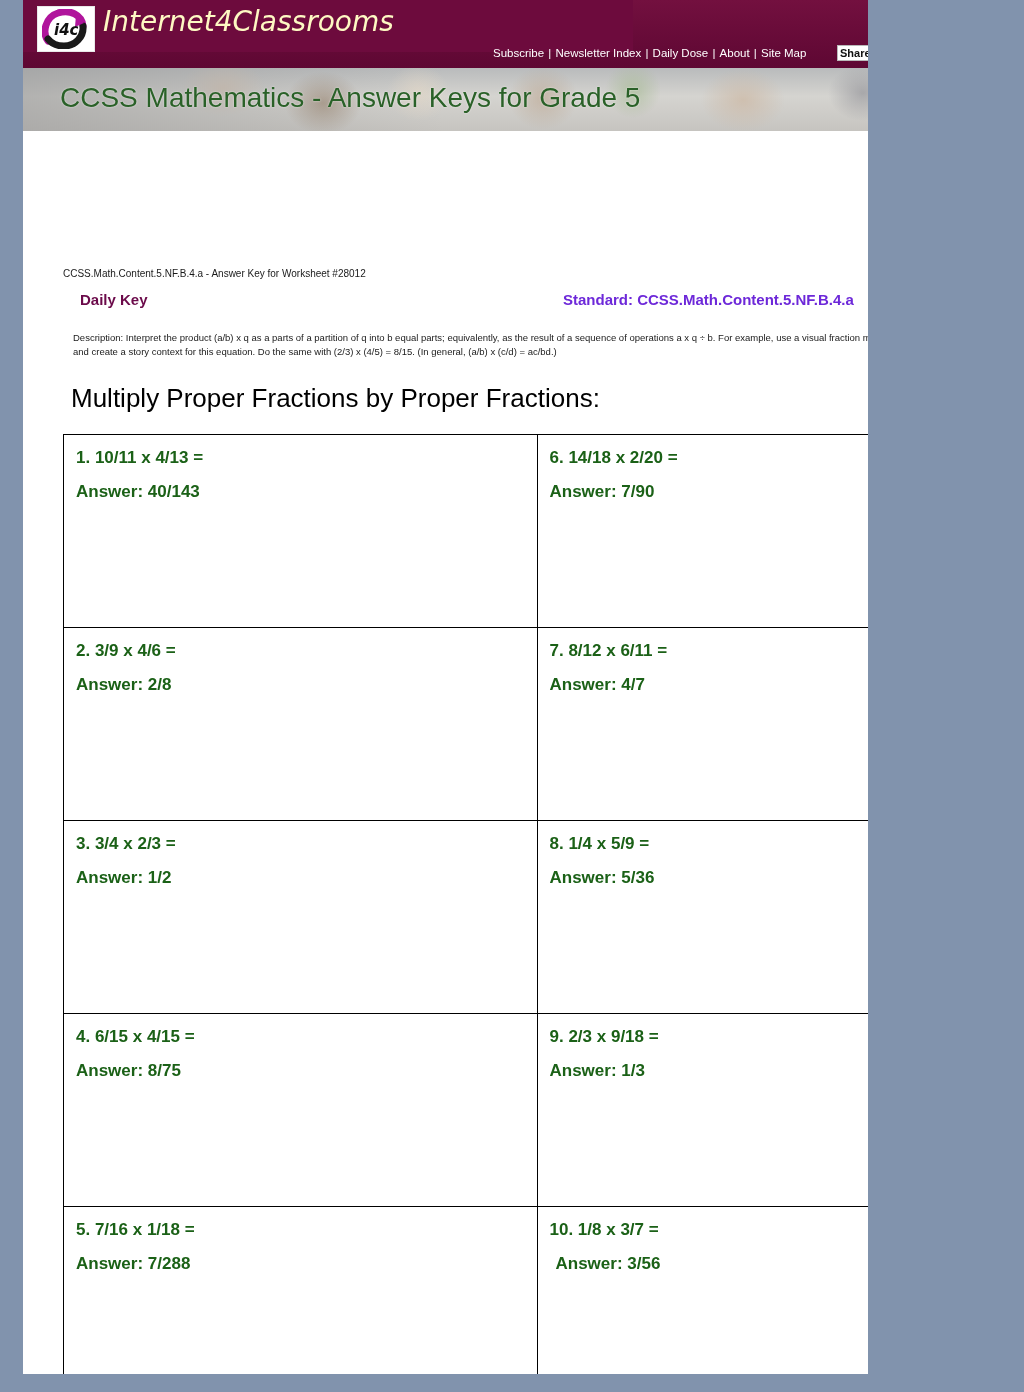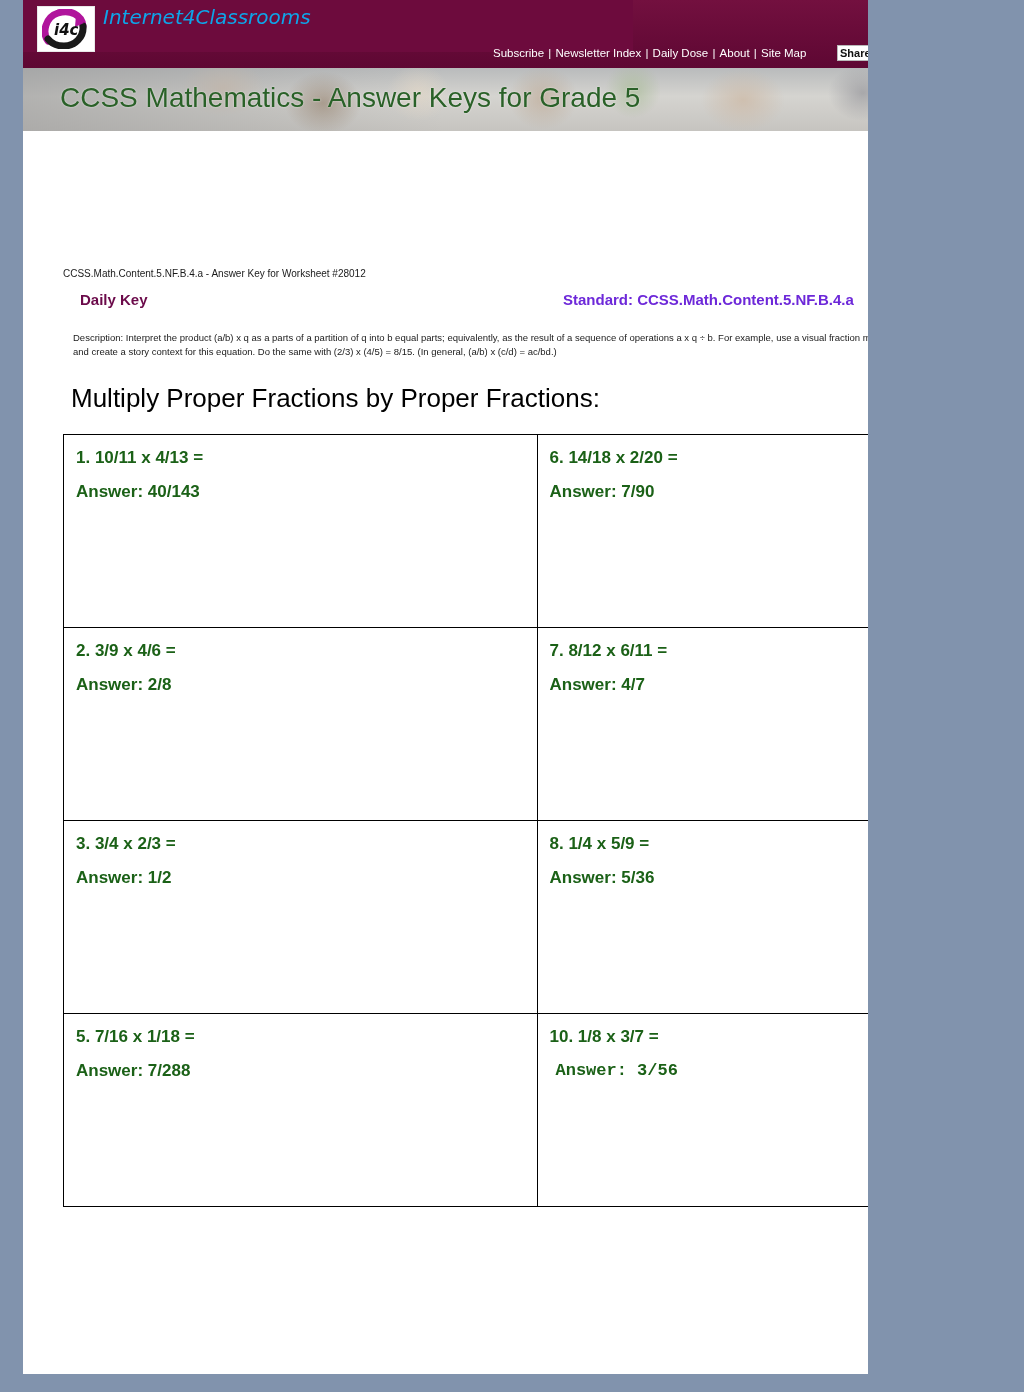--- a/index.html
+++ b/index.html
@@ -57,23 +57,23 @@
     position: absolute;
     left: 4px; top: 2px;
     width: 46px; height: 40px;
   }
   .logo-text {
     position: absolute;
     left: 80px;
     top: 5px;
     font-family: "DejaVu Sans", sans-serif;
     font-style: italic;
-    font-size: 20px;
+    font-size: 28px;
     font-weight: normal;
-    color: #0ea5e9;
+    color: #fef9c3;
     letter-spacing: 0px;
     white-space: nowrap;
   }
   .topnav {
     position: absolute;
     left: 470px;
     top: 47px;
     font-size: 11.5px;
     color: #ffffff;
     white-space: nowrap;
@@ -263,21 +263,21 @@
     white-space: nowrap;
   }
   .a-line {
     font-size: 17px;
     font-weight: bold;
     color: #1b6117;
     line-height: 18px;
     margin-top: 16px;
     white-space: nowrap;
   }
-  .a-line.indent { padding-left: 6px; font-family: Liberation Mono, monospace; }
+  .a-line.indent { padding-left: 6px; }
 </style>
 </head>
 <body>
 
 <div class="page">
 
   <div class="header">
     <div class="header-inner">
       <div class="logo-block">
         <div class="logo-badge">
@@ -364,20 +364,34 @@
         <td>
           <div class="cell-inner">
             <div class="q-line">8. 1/4 x 5/9 =</div>
             <div class="a-line">Answer: 5/36</div>
           </div>
         </td>
       </tr>
       <tr>
         <td>
           <div class="cell-inner">
+            <div class="q-line">4. 6/15 x 4/15 =</div>
+            <div class="a-line">Answer: 8/75</div>
+          </div>
+        </td>
+        <td>
+          <div class="cell-inner">
+            <div class="q-line">9. 2/3 x 9/18 =</div>
+            <div class="a-line">Answer: 1/3</div>
+          </div>
+        </td>
+      </tr>
+      <tr>
+        <td>
+          <div class="cell-inner">
             <div class="q-line">5. 7/16 x 1/18 =</div>
             <div class="a-line">Answer: 7/288</div>
           </div>
         </td>
         <td>
           <div class="cell-inner">
             <div class="q-line">10. 1/8 x 3/7 =</div>
             <div class="a-line indent">Answer: 3/56</div>
           </div>
         </td>

